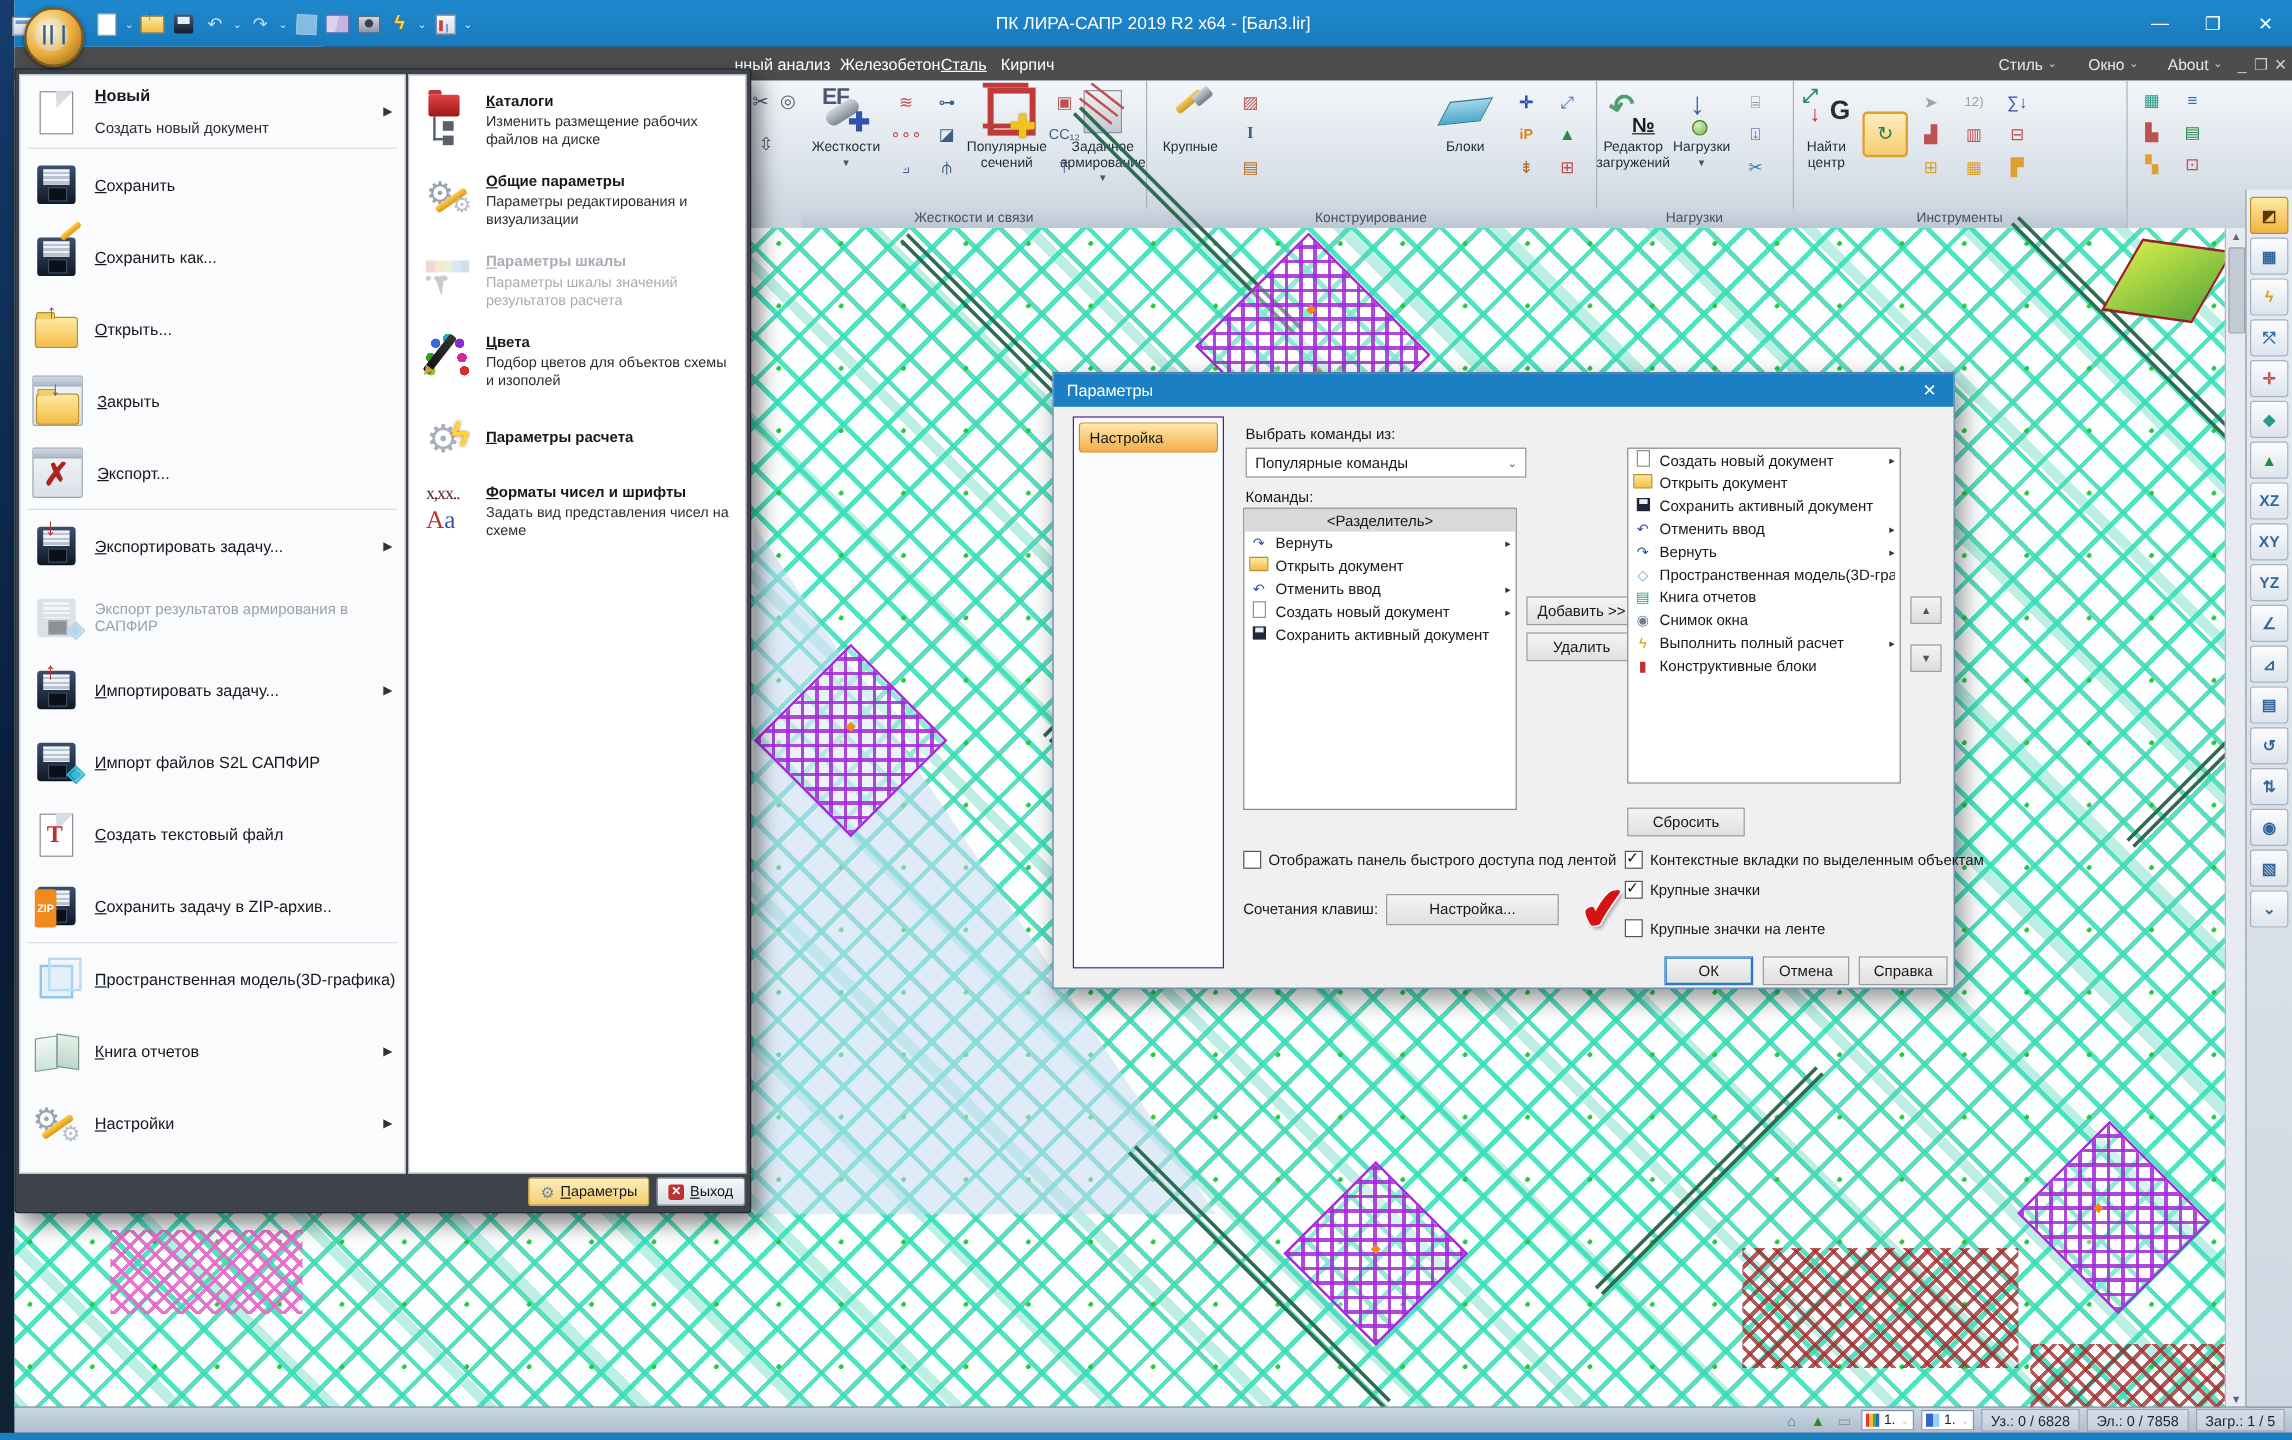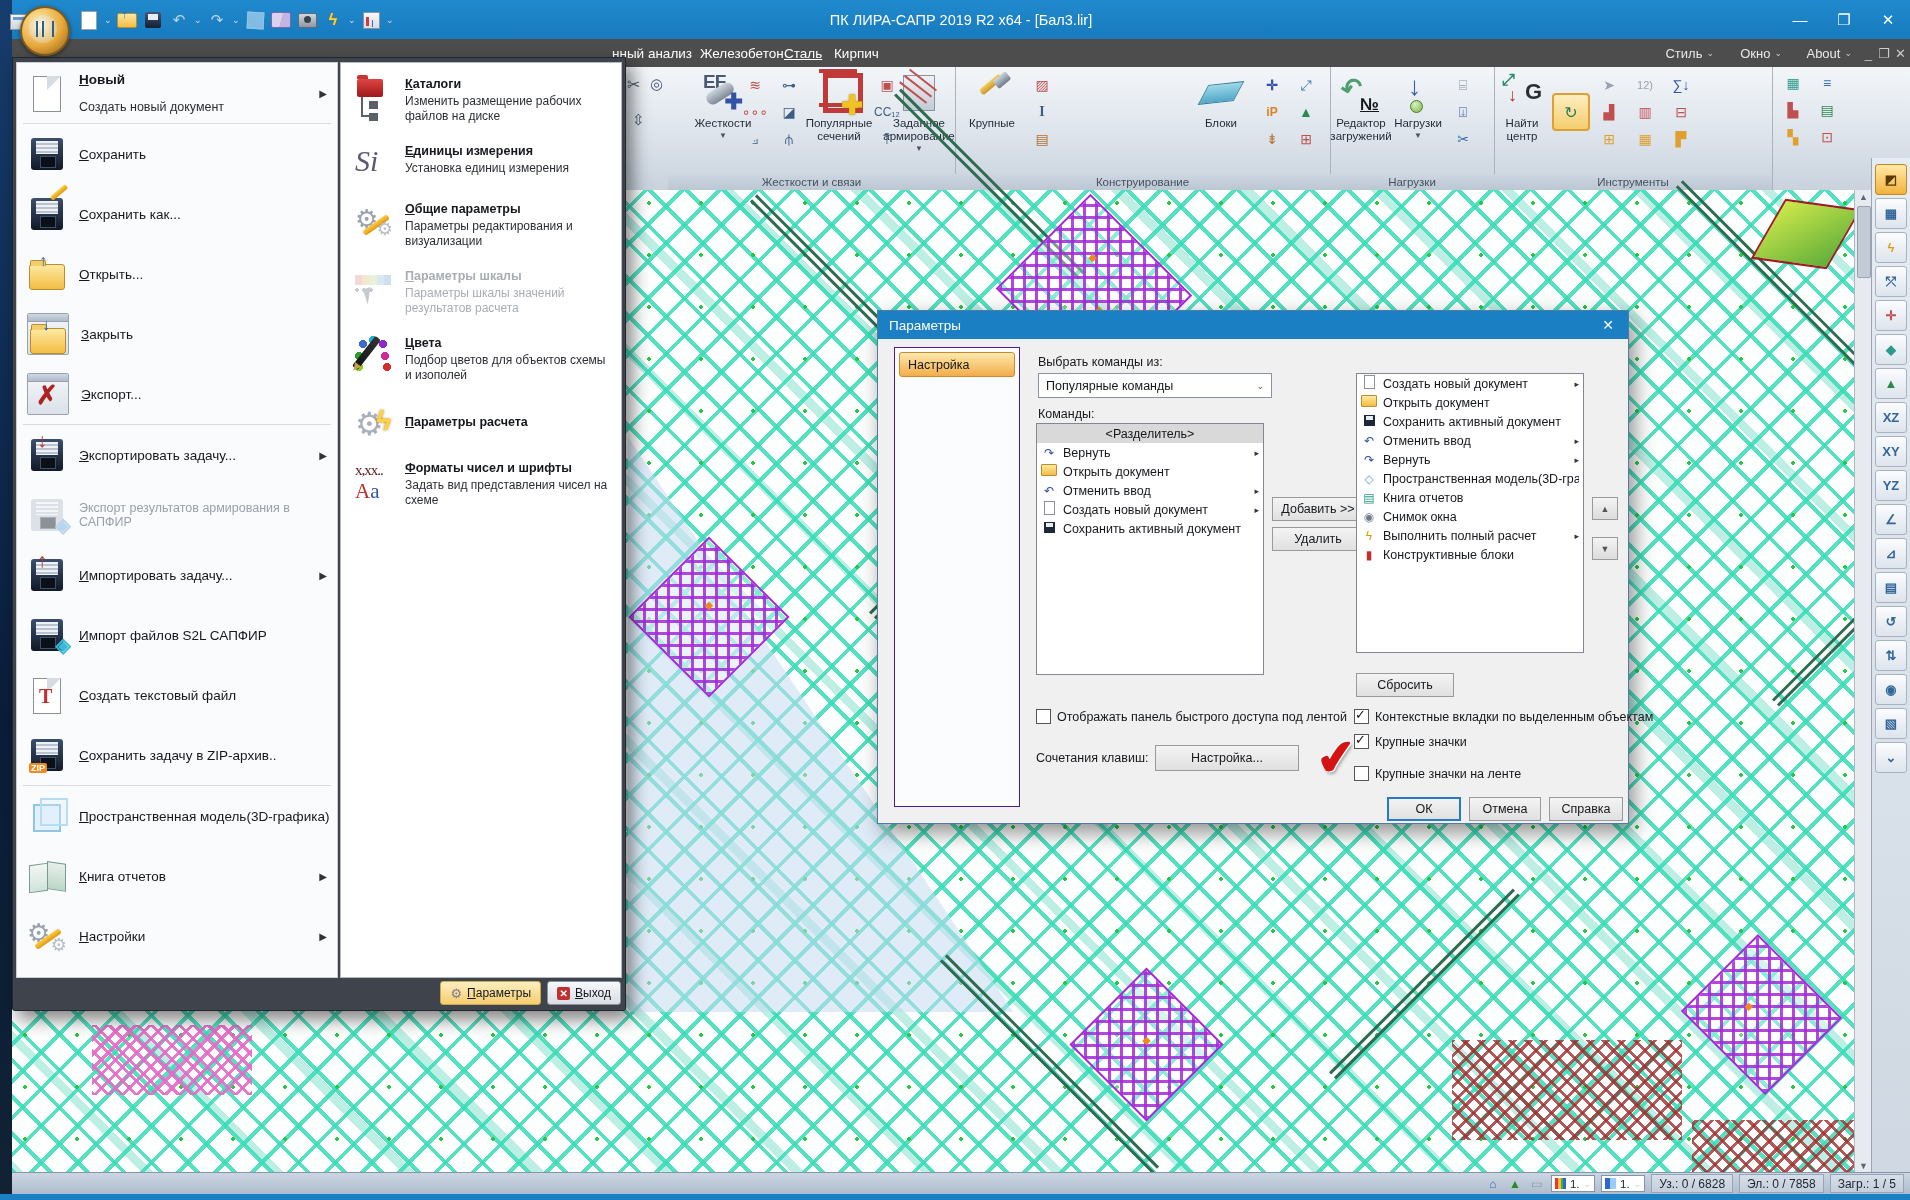--- a/index.html
+++ b/index.html
@@ -134,21 +134,21 @@
   .folderbig{position:absolute;left:2px;top:10px;width:34px;height:24px;background:linear-gradient(#ffeaa2,#f2bd45);border:1px solid #b78f2e;border-radius:3px;}
   .folderbig:before{content:"";position:absolute;left:0;top:-5px;width:14px;height:5px;background:#f2ce6a;border:1px solid #b78f2e;border-bottom:none;border-radius:2px 2px 0 0;}
   .ov{position:absolute;font-weight:bold;z-index:2;}
   .cube3d{position:absolute;left:6px;top:8px;width:24px;height:24px;border:2px solid #8fc6e8;background:rgba(200,228,248,.45);}
   .cube3d:before{content:"";position:absolute;left:5px;top:-8px;width:24px;height:24px;border:2px solid #b8dcf2;background:rgba(220,238,250,.35);}
   .bookbig{position:absolute;left:2px;top:8px;width:17px;height:26px;background:linear-gradient(#f2f7f4,#cfe4da);border:1px solid #7a9a8e;transform:skewY(-8deg);}
   .bookbig:before{content:"";position:absolute;left:17px;top:0px;width:17px;height:26px;background:linear-gradient(#e6efe9,#bcd6ca);border:1px solid #7a9a8e;transform:skewY(16deg);}
   .gearwrench .g1{position:absolute;left:0;top:2px;font-size:26px;color:#9aa2ad;}
   .gearwrench .g2{position:absolute;right:0;bottom:0;font-size:18px;color:#b8bec6;}
   .gearwrench .bar{position:absolute;left:6px;top:20px;width:30px;height:6px;border-radius:3px;background:linear-gradient(#ffcf4a,#e0960f);transform:rotate(-35deg);}
-  .zipbadge{position:absolute;left:2px;bottom:2px;background:#f08a1e;color:#fff;font-size:9px;font-weight:bold;padding:0 2px;border-radius:2px;z-index:3;}
+  .zipbadge{position:absolute;left:2px;bottom:2px;background:#f08a1e;color:#fff;font-size:9px;font-weight:bold;padding:11px 2px;border-radius:2px;z-index:3;}
   .tbadge{position:absolute;left:12px;top:10px;color:#c03030;font-weight:bold;font-size:20px;font-family:"Liberation Serif",serif;z-index:3;}
 
   
   #fm-sub{position:absolute;left:327px;top:4px;right:3px;bottom:32px;background:#fff;border:1px solid #b5bac2;overflow:hidden;}
   .sm-item{position:relative;display:flex;gap:12px;padding:10px 10px 10px 14px;align-items:flex-start;}
   .sm-icon{width:38px;height:38px;flex:none;position:relative;}
   .sm-text{display:flex;flex-direction:column;gap:3px;}
   .sm-label{font-size:12.5px;font-weight:bold;color:#15181c;display:inline-block;}
   .sm-label.acc::first-letter{text-decoration:underline;}
   .sm-desc{font-size:12px;color:#2a2e34;line-height:15px;max-width:218px;}
@@ -303,21 +303,21 @@
     <span class="mbr" style="right:20px;color:#ccc;">❐</span>
     <span class="mbr" style="right:4px;color:#ccc;">✕</span>
   </div>
 
   <div id="ribbon" class="abs">
     <span class="abs" style="left:615px;top:8px;font-size:16px;color:#4a5a74;">✂</span>
     <span class="abs" style="left:638px;top:8px;font-size:15px;color:#4a5a74;">◎</span>
     <span class="abs" style="left:620px;top:44px;font-size:15px;color:#4a5a74;">⇳</span>
 
     <div class="rgroup" style="left:656px;width:287px;">
-      <div class="bigbtn" style="left:6px;margin-left:18px;">
+      <div class="bigbtn" style="left:6px;">
         <span class="bigicon"><span class="ef">EF</span><span class="pipe"></span><span class="plusblue">✚</span></span>
         <span class="biglabel">Жесткости</span>
         <span class="ddcaret">▼</span>
       </div>
       <div class="smcol" style="left:72px;top:6px;">
         <span class="smico" style="color:#c05050;">≋</span>
         <span class="smico" style="color:#c05050;">∘∘∘</span>
         <span class="smico">⟓</span>
       </div>
       <div class="smcol" style="left:106px;top:6px;">
@@ -643,27 +643,20 @@
             <span class="folder-red"></span>
             <span class="tree-ln"></span>
             <span class="tree-sq"></span>
           </span>
         <span class="sm-text">
             <span class="sm-label acc">Каталоги</span>
             <span class="sm-desc">Изменить размещение рабочих файлов на диске</span>
           </span>
       </div>
       <div class="sm-item">
-        <span class="sm-icon"><span class="si-text">Si</span></span>
-        <span class="sm-text">
-            <span class="sm-label acc">Единицы измерения</span>
-            <span class="sm-desc">Установка единиц измерения</span>
-          </span>
-      </div>
-      <div class="sm-item">
         <span class="sm-icon gearwrench">
             <span class="g1">⚙</span>
             <span class="bar"></span>
             <span class="g2">⚙</span>
           </span>
         <span class="sm-text">
             <span class="sm-label acc">Общие параметры</span>
             <span class="sm-desc">Параметры редактирования и визуализации</span>
           </span>
       </div>

